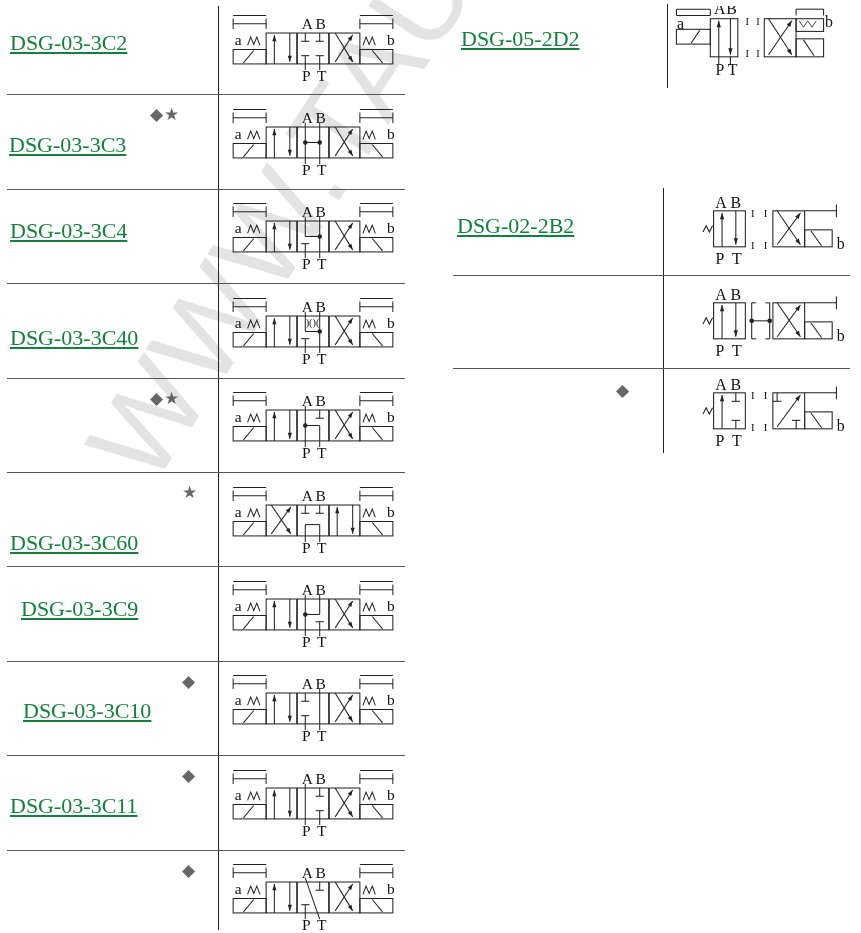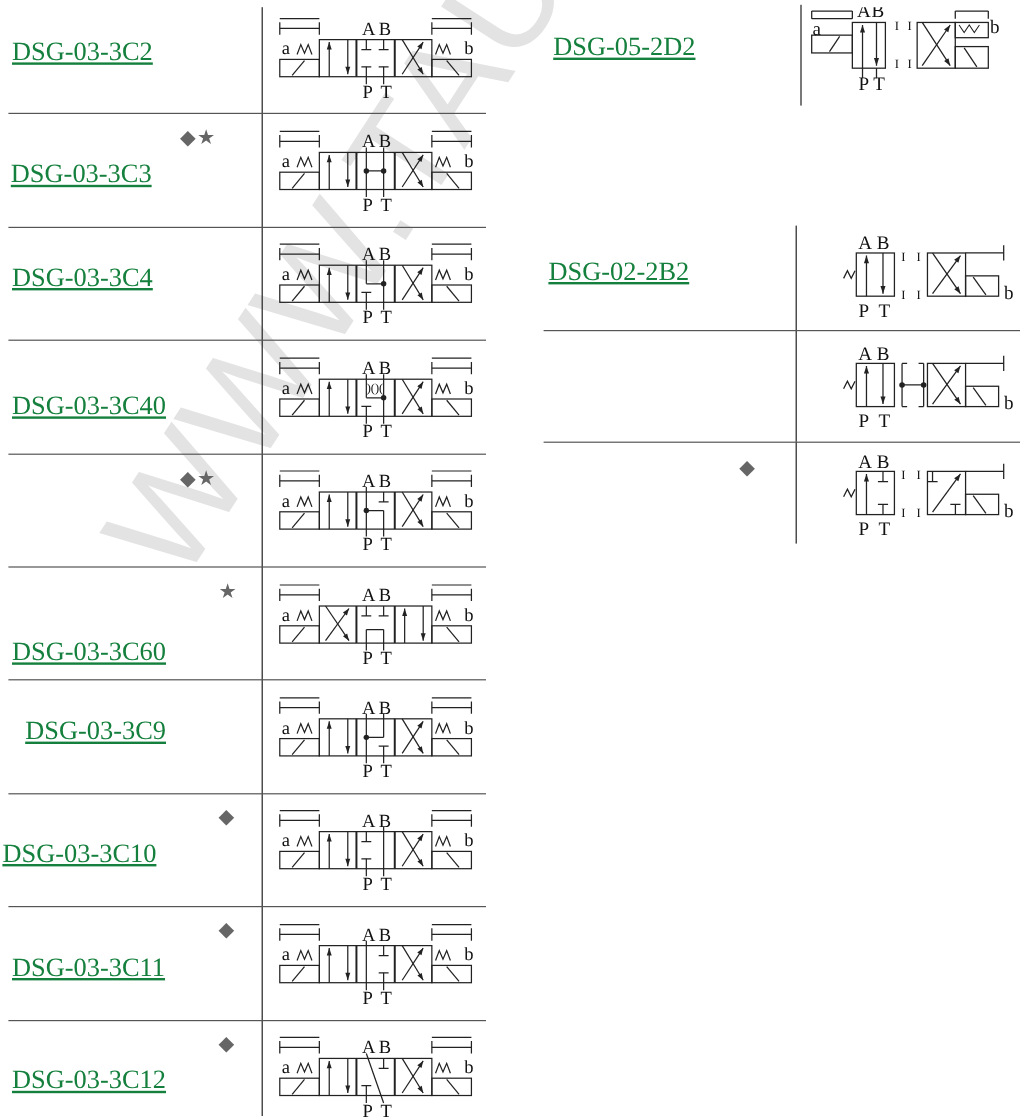--- a/index.html
+++ b/index.html
@@ -327,21 +327,21 @@
           <line x1="89" y1="50" x2="89" y2="42" stroke="#222" stroke-width="1"></line>
           <line x1="85" y1="42" x2="93" y2="42" stroke="#222" stroke-width="1"></line>
           <line x1="104" y1="48" x2="121" y2="22" stroke="#222" stroke-width="1"></line>
           <polygon points="121,22 119.63754356097581,27.843262141283887 116.19360301451545,25.59145486090595" fill="#222"></polygon>
           <line x1="104" y1="20" x2="121" y2="48" stroke="#222" stroke-width="1"></line>
           <polygon points="121,48 116.31628802391411,44.2499543836015 119.833545201632,42.114476811415635" fill="#222"></polygon>
         </svg>
       </div>
       <div class="hline" style="left: 7px; top: 660.8px; width: 398px;"></div>
       <div class="row" style="top: 660.8px; width: 405px; height: 94.4px;">
-        <span class="label" style="left:2px;top:39.7px;">DSG-03-3C10</span>
+        <span class="label" style="left:23px;top:39.7px;">DSG-03-3C10</span>
         <span class="marks" style="left: 182px; top: 10px; width: auto;">◆</span>
         <svg width="170" height="75" viewBox="0 0 165 72" style="position:absolute;left:228px;top:11.700000000000003px;">
           <line x1="5" y1="6" x2="5" y2="16" stroke="#222" stroke-width="1"></line>
           <line x1="5" y1="11" x2="37" y2="11" stroke="#222" stroke-width="1"></line>
           <line x1="37" y1="6" x2="37" y2="16" stroke="#222" stroke-width="1"></line>
           <line x1="5" y1="3" x2="37" y2="3" stroke="#222" stroke-width="1"></line>
           <line x1="160" y1="6" x2="160" y2="16" stroke="#222" stroke-width="1"></line>
           <line x1="128" y1="11" x2="160" y2="11" stroke="#222" stroke-width="1"></line>
           <line x1="128" y1="6" x2="128" y2="16" stroke="#222" stroke-width="1"></line>
           <line x1="128" y1="3" x2="160" y2="3" stroke="#222" stroke-width="1"></line>
@@ -415,21 +415,20 @@
           <line x1="89" y1="50" x2="89" y2="42" stroke="#222" stroke-width="1"></line>
           <line x1="85" y1="42" x2="93" y2="42" stroke="#222" stroke-width="1"></line>
           <line x1="104" y1="48" x2="121" y2="22" stroke="#222" stroke-width="1"></line>
           <polygon points="121,22 119.63754356097581,27.843262141283887 116.19360301451545,25.59145486090595" fill="#222"></polygon>
           <line x1="104" y1="20" x2="121" y2="48" stroke="#222" stroke-width="1"></line>
           <polygon points="121,48 116.31628802391411,44.2499543836015 119.833545201632,42.114476811415635" fill="#222"></polygon>
         </svg>
       </div>
       <div class="hline" style="left: 7px; top: 849.6px; width: 398px;"></div>
       <div class="row" style="top: 849.6px; width: 405px; height: 94.4px;">
-        <span class="label" style="left:10px;top:39.7px;">DSG-03-3C12</span>
         <span class="marks" style="left: 182px; top: 10px; width: auto;">◆</span>
         <svg width="170" height="75" viewBox="0 0 165 72" style="position:absolute;left:228px;top:11.700000000000003px;">
           <line x1="5" y1="6" x2="5" y2="16" stroke="#222" stroke-width="1"></line>
           <line x1="5" y1="11" x2="37" y2="11" stroke="#222" stroke-width="1"></line>
           <line x1="37" y1="6" x2="37" y2="16" stroke="#222" stroke-width="1"></line>
           <line x1="5" y1="3" x2="37" y2="3" stroke="#222" stroke-width="1"></line>
           <line x1="160" y1="6" x2="160" y2="16" stroke="#222" stroke-width="1"></line>
           <line x1="128" y1="11" x2="160" y2="11" stroke="#222" stroke-width="1"></line>
           <line x1="128" y1="6" x2="128" y2="16" stroke="#222" stroke-width="1"></line>
           <line x1="128" y1="3" x2="160" y2="3" stroke="#222" stroke-width="1"></line>

